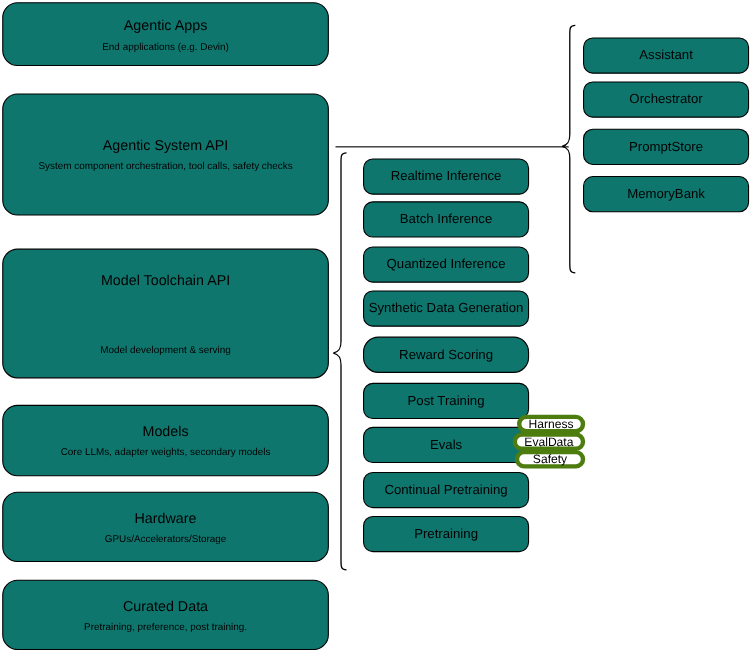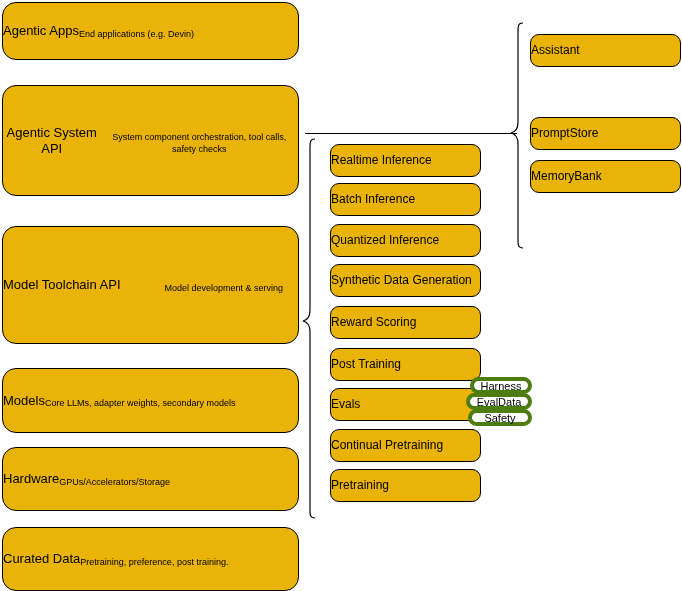--- a/index.html
+++ b/index.html
@@ -14,25 +14,25 @@
     background: #ffffff;
     font-family: "Liberation Sans", sans-serif;
     overflow: hidden;
   }
 
   
   .box {
     position: absolute;
     box-sizing: border-box;
     border: 1px solid #000000;
-    background: #eab308;
+    background: #0f766e;
     display: flex;
-    flex-direction: row;
+    flex-direction: column;
     align-items: center;
-    justify-content: flex-start;
+    justify-content: center;
     text-align: center;
   }
 
   
   .layer {
     left: 2px;
     width: 297px;
     border-radius: 14px;
   }
   .layer .title {
@@ -149,21 +149,21 @@
   </div>
   <div class="box item mid-item" style="top:183px;">
     <div class="label">Batch Inference</div>
   </div>
   <div class="box item mid-item" style="top:224px;">
     <div class="label">Quantized Inference</div>
   </div>
   <div class="box item mid-item" style="top:264px;">
     <div class="label">Synthetic Data Generation</div>
   </div>
-  <div class="box item mid-item" style="top:306px;">
+  <div class="box item mid-item" style="top:306px;border-radius:14px;">
     <div class="label">Reward Scoring</div>
   </div>
   <div class="box item mid-item" style="top:348px;">
     <div class="label">Post Training</div>
   </div>
   <div class="box item mid-item" style="top:388px;">
     <div class="label">Evals</div>
   </div>
   <div class="box item mid-item" style="top:429px;">
     <div class="label">Continual Pretraining</div>
@@ -178,20 +178,23 @@
   <div class="tag" style="left:466px;top:393px;width:66px;">
     <span>EvalData</span>
   </div>
   <div class="tag" style="left:468px;top:409px;width:64px;">
     <span>Safety</span>
   </div>
 
   <div class="box item right-item" style="top:34px;">
     <div class="label">Assistant</div>
   </div>
+  <div class="box item right-item" style="top:74px;">
+    <div class="label">Orchestrator</div>
+  </div>
   <div class="box item right-item" style="top:117px;">
     <div class="label">PromptStore</div>
   </div>
   <div class="box item right-item" style="top:160px;">
     <div class="label">MemoryBank</div>
   </div>
 
 </div>
 
 </body></html>

